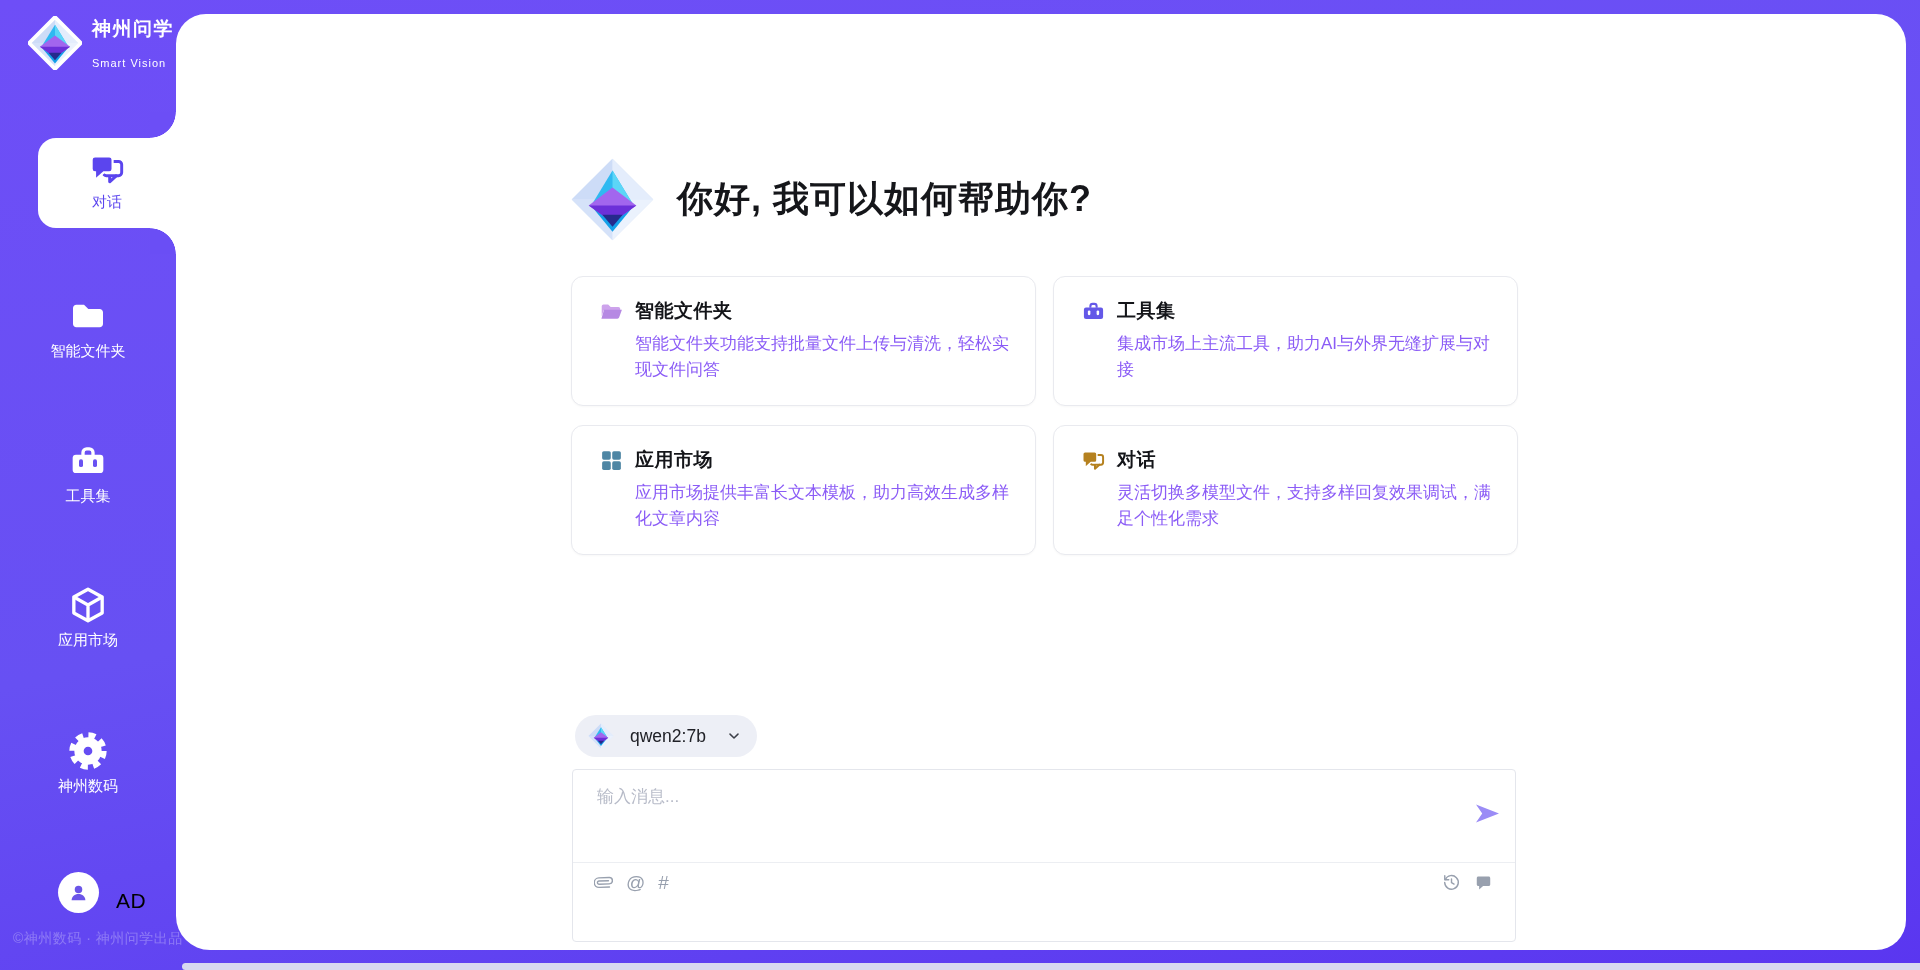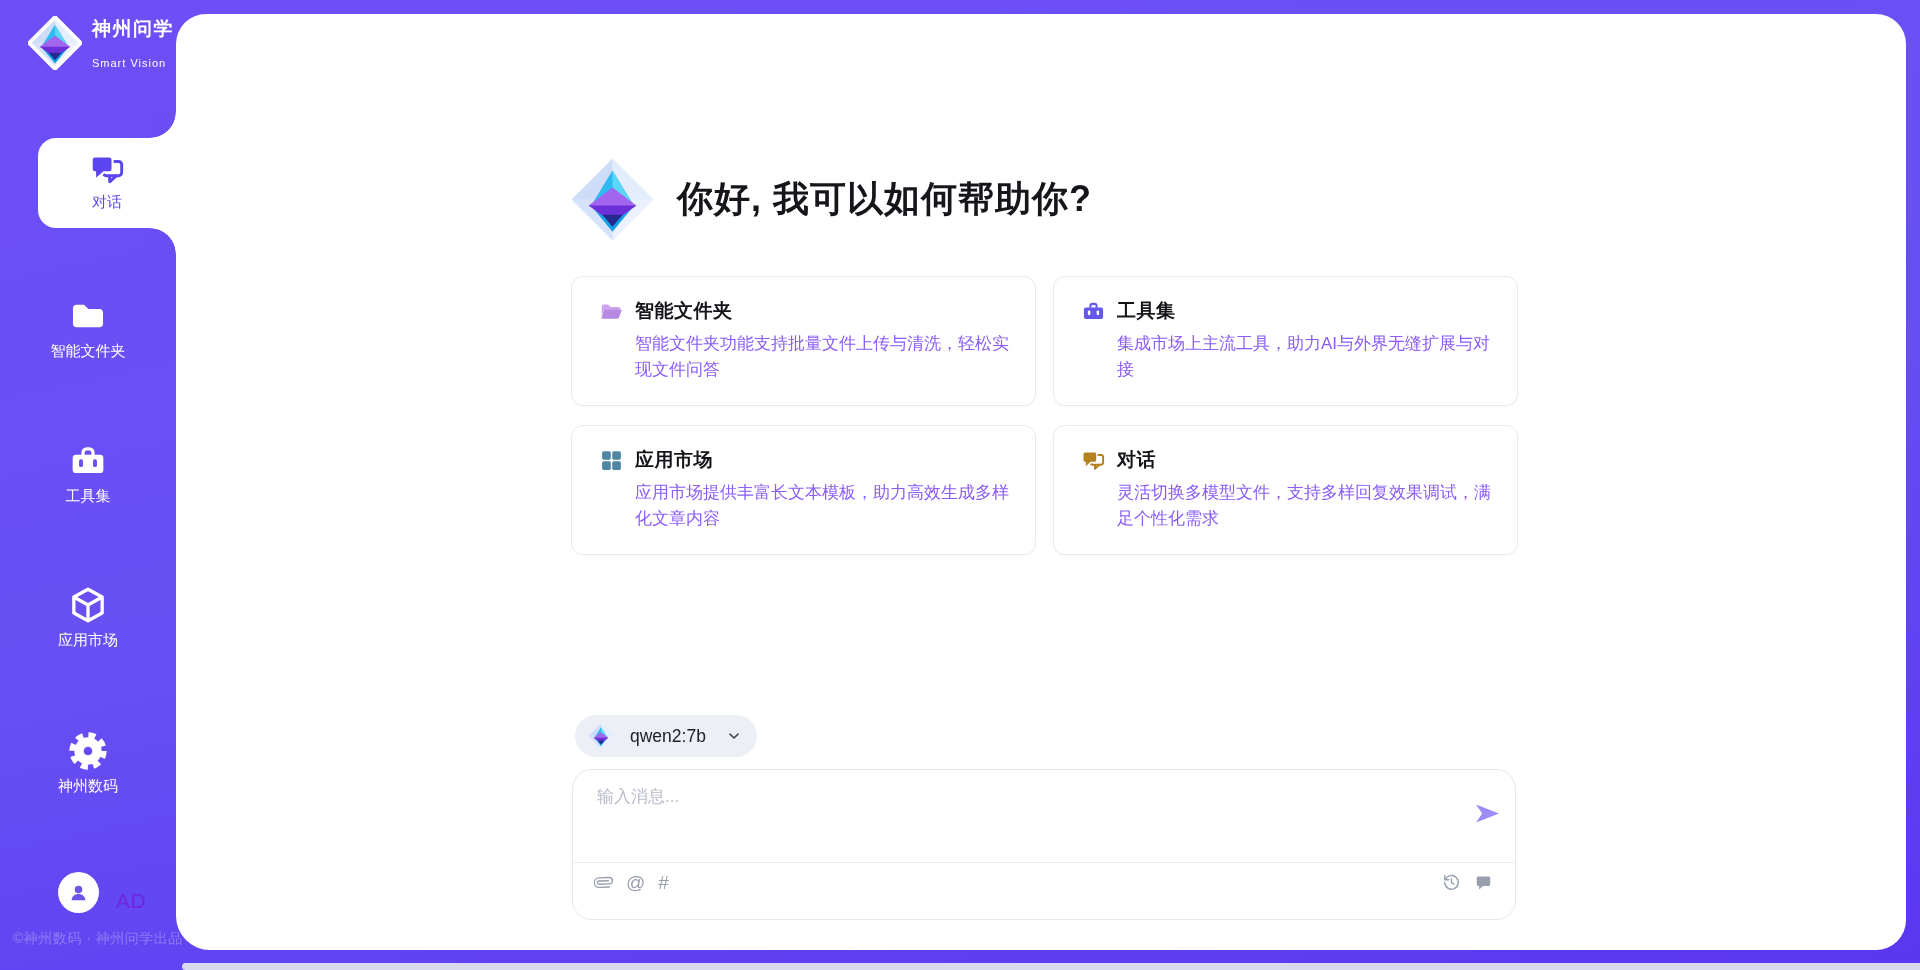--- a/index.html
+++ b/index.html
@@ -35,21 +35,21 @@
   }
   .nav-item.active::after{
     content:"";position:absolute;right:0;bottom:-26px;width:26px;height:26px;
     background:radial-gradient(circle 26px at 0 100%,#6a4ef5 0 25.4px,#fff 26px);
   }
   .nav-2{top:296px}.nav-3{top:441px}.nav-4{top:585px}.nav-5{top:731px}
   .user{position:absolute;left:58px;top:872px;display:flex;align-items:center;gap:17px;cursor:pointer;}
   .avatar{width:41px;height:41px;border-radius:50%;background:#fff;color:#6b55e8;
     display:flex;align-items:center;justify-content:center;}
   .avatar svg{width:25px;height:25px}
-  .user-name{color:#6d28d9;font-size:21px;letter-spacing:.5px;margin-top:16px;}
+  .user-name{color:#000000;font-size:21px;letter-spacing:.5px;margin-top:16px;}
   .side-footer{position:absolute;left:13px;top:930px;color:rgba(255,255,255,.28);font-size:14px;letter-spacing:.5px;}
   .hscroll{position:absolute;left:182px;bottom:0;width:1738px;height:7px;background:#d8d8f0;border-radius:4px 0 0 4px;}
   
   .greeting{position:absolute;left:394px;top:143px;display:flex;align-items:center;gap:22px;}
   .greeting .gem{width:85px;height:85px}
   .greeting h1{margin:0;font-size:36px;font-weight:700;color:#15161a;letter-spacing:1px;}
   
   .cards{position:absolute;left:395px;top:262px;display:grid;
     grid-template-columns:465px 465px;grid-auto-rows:130px;gap:19px 17px;}
   .card{background:#fff;border:1px solid #e9eaef;border-radius:12px;box-sizing:border-box;
@@ -59,22 +59,22 @@
   .card-title{font-size:19px;font-weight:700;color:#141519;letter-spacing:.5px;}
   .card-desc{margin:7px 0 0 36px;font-size:17px;line-height:26px;color:#8b5cf6;}
   .ico-folder-open{color:#b689e3}.ico-toolbox{color:#6458e8}.ico-grid{color:#4e86a4}.ico-chatamber{color:#b5811f}
   
   .model-pill{position:absolute;left:399px;top:701px;height:42px;border-radius:21px;background:#edeff6;
     display:flex;align-items:center;gap:16px;padding:0 15px 0 13px;cursor:pointer;}
   .model-pill .gem{width:26px;height:26px}
   .model-label{font-size:17.5px;color:#202127;}
   .model-pill .chev{width:16px;height:16px;color:#3c3f48;margin-left:4px}
   
-  .composer{position:absolute;left:396px;top:755px;width:944px;height:151px;background:#fff;
-    border:1.5px solid #e4e6ec;border-radius:20px;box-sizing:border-box;}
+  .composer{position:absolute;left:396px;top:755px;width:944px;height:173px;background:#fff;
+    border:1.5px solid #e4e6ec;border-radius:4px;box-sizing:border-box;}
   .composer textarea{position:absolute;left:22px;top:13px;width:850px;height:64px;border:none;outline:none;
     resize:none;font-size:17px;color:#333;font-family:inherit;background:transparent;}
   .composer textarea::placeholder{color:#b7bbc8;}
   .send{position:absolute;right:14px;top:32px;width:27px;height:23px;color:#9b8cf6;cursor:pointer;}
   .send svg{width:27px;height:23px}
   .divider{position:absolute;left:0;right:0;top:92px;height:1px;background:#eceef2;}
   .tools{position:absolute;left:21px;right:22px;top:99px;height:26px;display:flex;align-items:center;gap:13px;color:#98a0ae;}
   .tools .tbtn{display:flex;align-items:center;justify-content:center;cursor:pointer;color:#98a0ae;}
   .tools svg{width:19px;height:19px;overflow:visible}
   .tools .glyph{font-size:19px;line-height:19px;}

